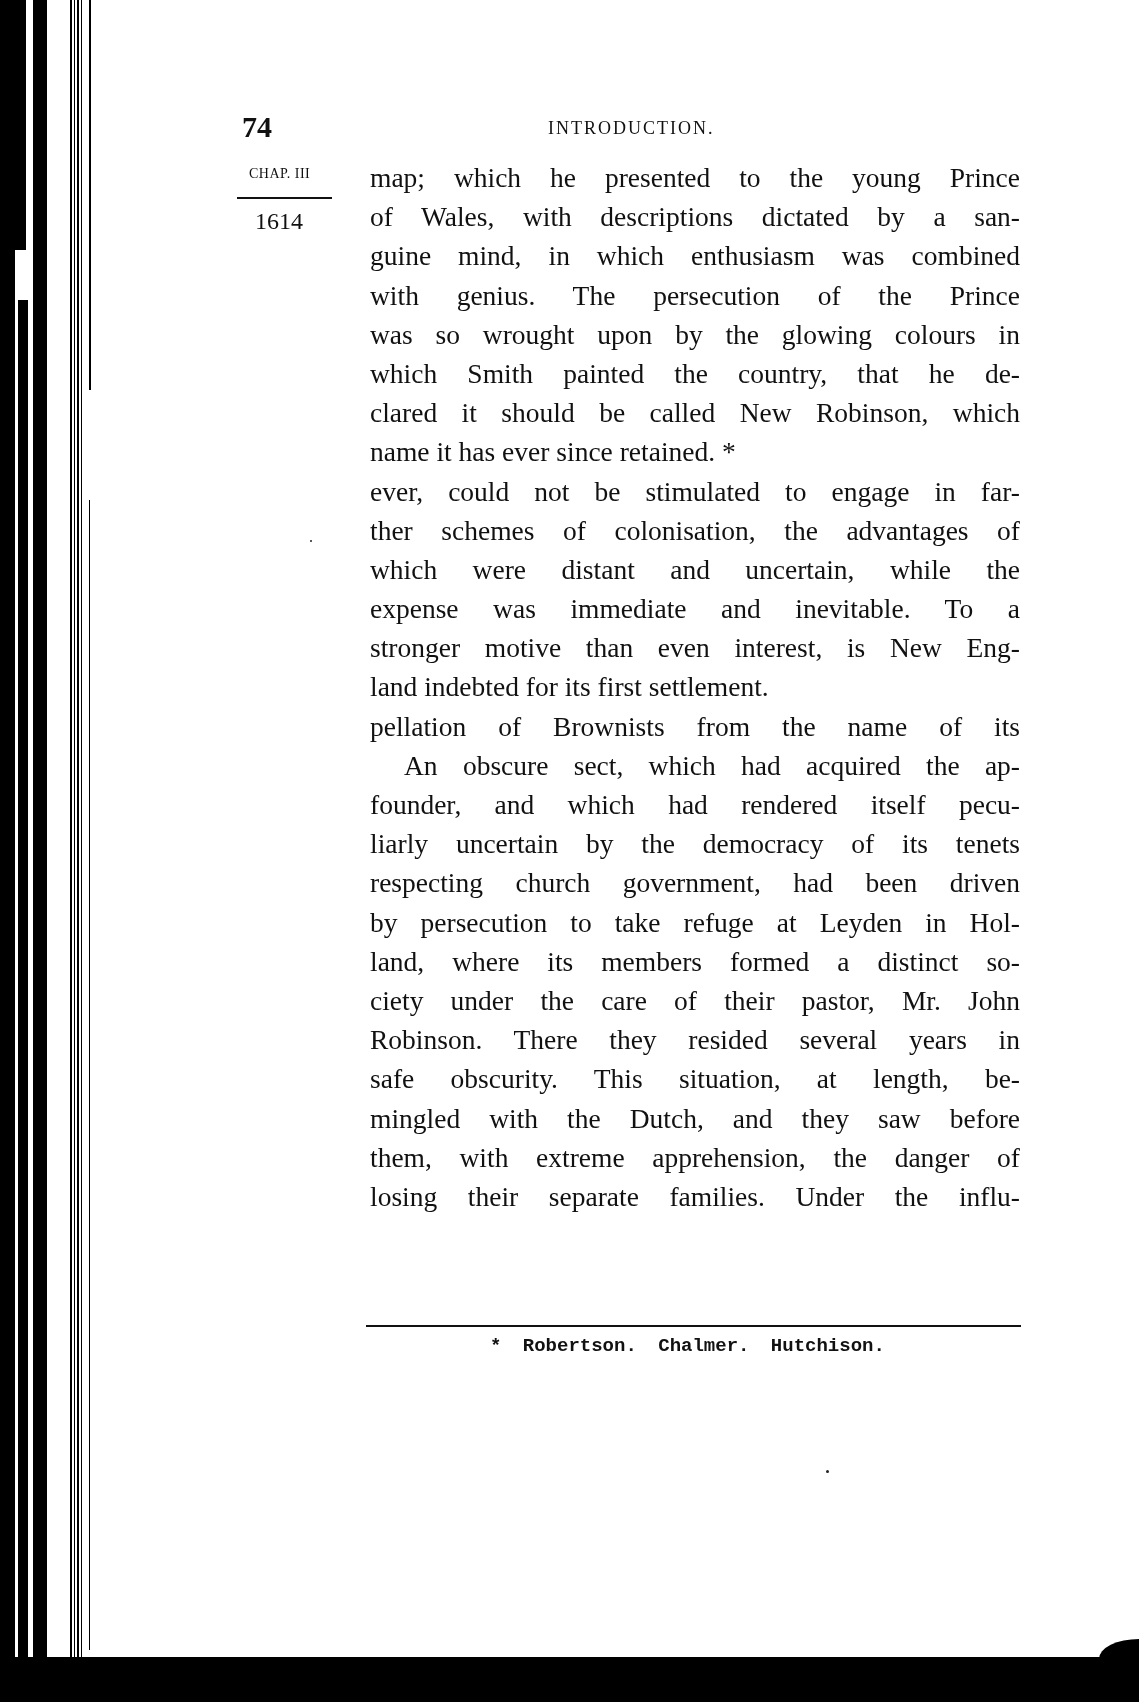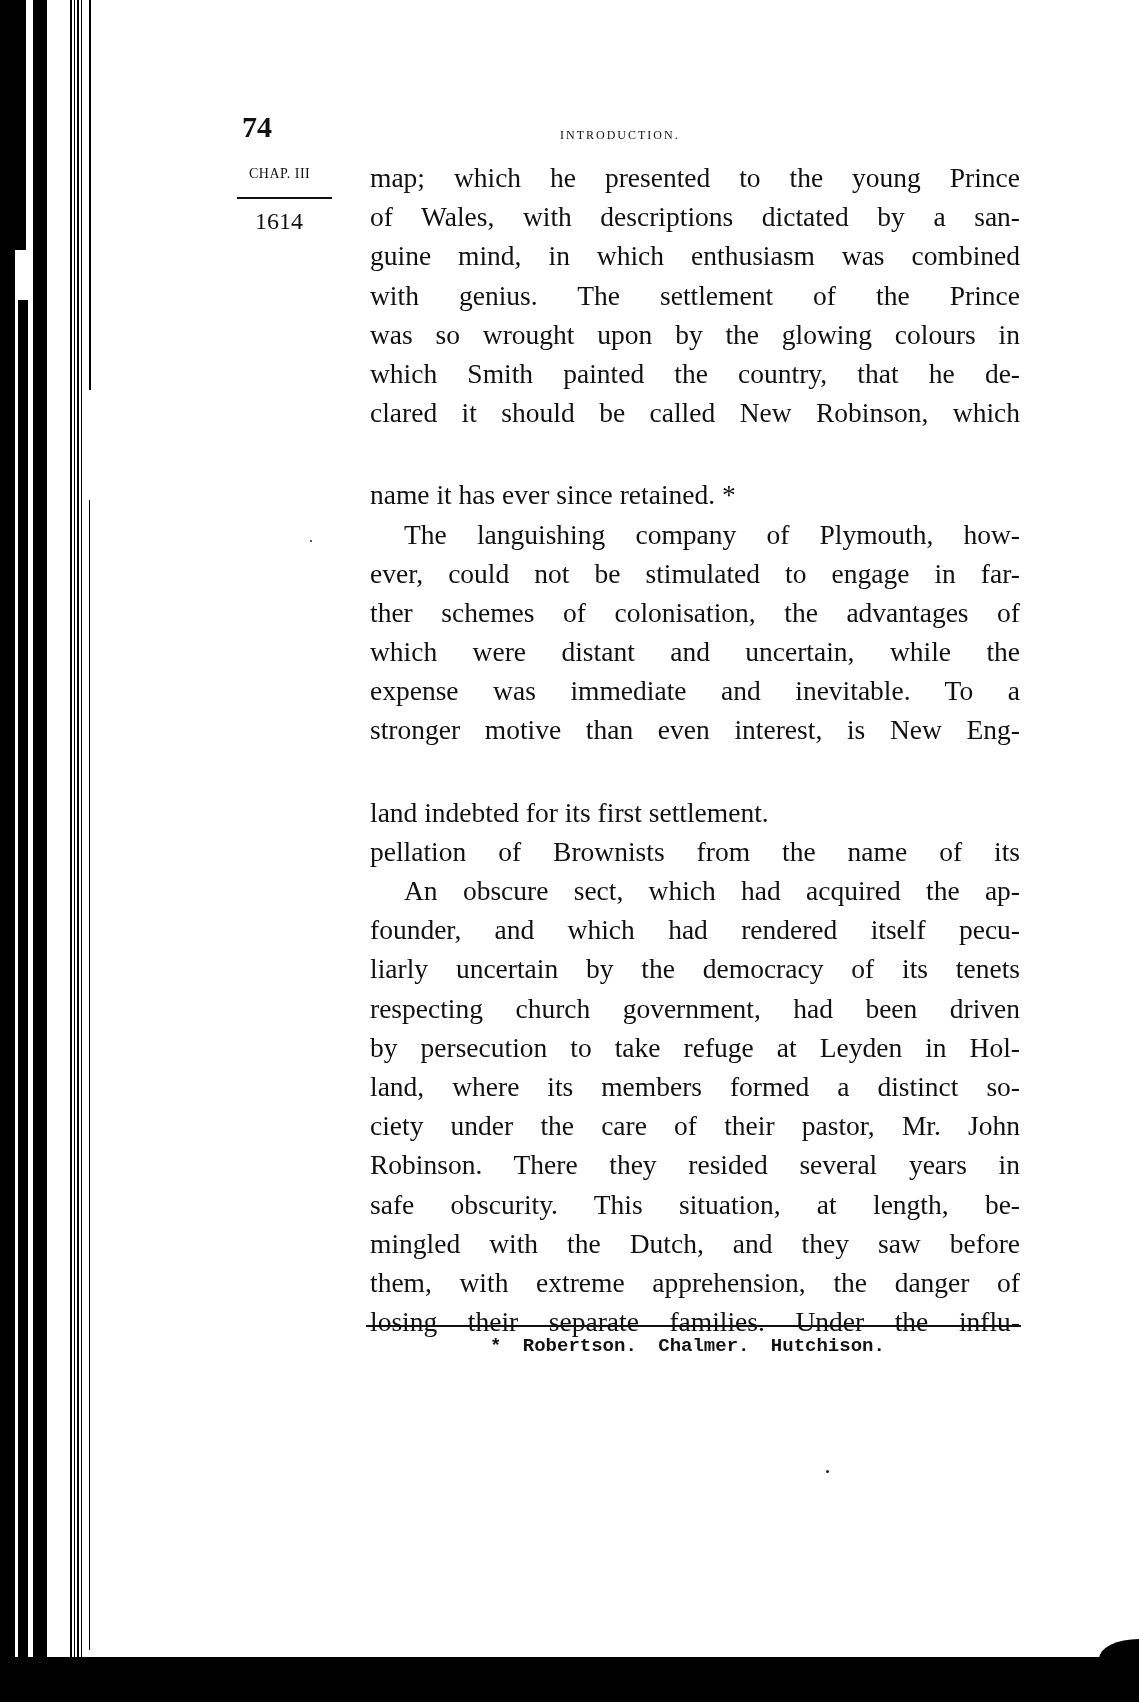--- a/index.html
+++ b/index.html
@@ -19,21 +19,21 @@
     }
     .bottom-edge::before {
       content: ""; position: absolute; right: 0; top: -18px; width: 40px; height: 20px;
       background: #000; border-top-left-radius: 40px 20px;
     }
     
     .page-number {
       position: absolute; left: 242px; top: 110px; font-size: 30px; font-weight: bold;
     }
     .running-title {
-      position: absolute; left: 548px; top: 128px; font-size: 12px; letter-spacing: 2px; margin-left: 12px;
+      position: absolute; left: 548px; top: 118px; font-size: 18px; letter-spacing: 2px;
     }
     
     .margin-chap {
       position: absolute; left: 249px; top: 166px; font-size: 14px; letter-spacing: 0.5px;
       font-variant: small-caps;
       text-align: center;
     }
     .margin-rule {
       position: absolute; left: 237px; top: 197px; width: 95px; height: 2px; background: #111;
     }
@@ -42,21 +42,21 @@
     }
     
     .text-block {
       position: absolute; left: 370px; top: 158px; width: 650px;
       font-size: 27.5px; line-height: 39.2px;
     }
     .text-block .line {
       display: block; text-align: justify; text-align-last: justify; white-space: nowrap;
       height: 39.2px; overflow: visible;
     }
-    .text-block .line.last { text-align-last: left; margin-top: 43px; }
+    .text-block .line.last { text-align-last: left; }
     .text-block .line.indent { padding-left: 34px; }
     .footnote-rule {
       position: absolute; left: 366px; top: 1325px; width: 655px; height: 2px; background: #111;
     }
     .footnote {
       position: absolute; left: 490px; top: 1335px; font-size: 19px; font-weight: bold;
       word-spacing: 10px;
       font-family: Liberation Mono, monospace;
     }
     .speck { position: absolute; width: 3px; height: 3px; background: #222; border-radius: 50%; }
@@ -82,26 +82,25 @@
 <div class="running-title">INTRODUCTION.</div>
 
 <div class="margin-chap">CHAP. III</div>
 <div class="margin-rule"></div>
 <div class="margin-year">1614</div>
 
 <div class="text-block">
   <span class="line">map; which he presented to the young Prince</span>
   <span class="line">of Wales, with descriptions dictated by a san-</span>
   <span class="line">guine mind, in which enthusiasm was combined</span>
-  <span class="line">with genius.  The settlement of the Prince</span>
+  <span class="line">with genius.  The persecution of the Prince</span>
   <span class="line">was so wrought upon by the glowing colours in</span>
   <span class="line">which Smith painted the country, that he de-</span>
   <span class="line">clared it should be called New Robinson, which</span>
   <span class="line last">name it has ever since retained. *</span>
-  <span class="line indent">The languishing company of Plymouth, how-</span>
   <span class="line">ever, could not be stimulated to engage in far-</span>
   <span class="line">ther schemes of colonisation, the advantages of</span>
   <span class="line">which were distant and uncertain, while the</span>
   <span class="line">expense was immediate and inevitable.  To a</span>
   <span class="line">stronger motive than even interest, is New Eng-</span>
   <span class="line last">land indebted for its first settlement.</span>
   <span class="line">pellation of Brownists from the name of its</span>
   <span class="line indent">An obscure sect, which had acquired the ap-</span>
   <span class="line">founder, and which had rendered itself pecu-</span>
   <span class="line">liarly uncertain by the democracy of its tenets</span>

